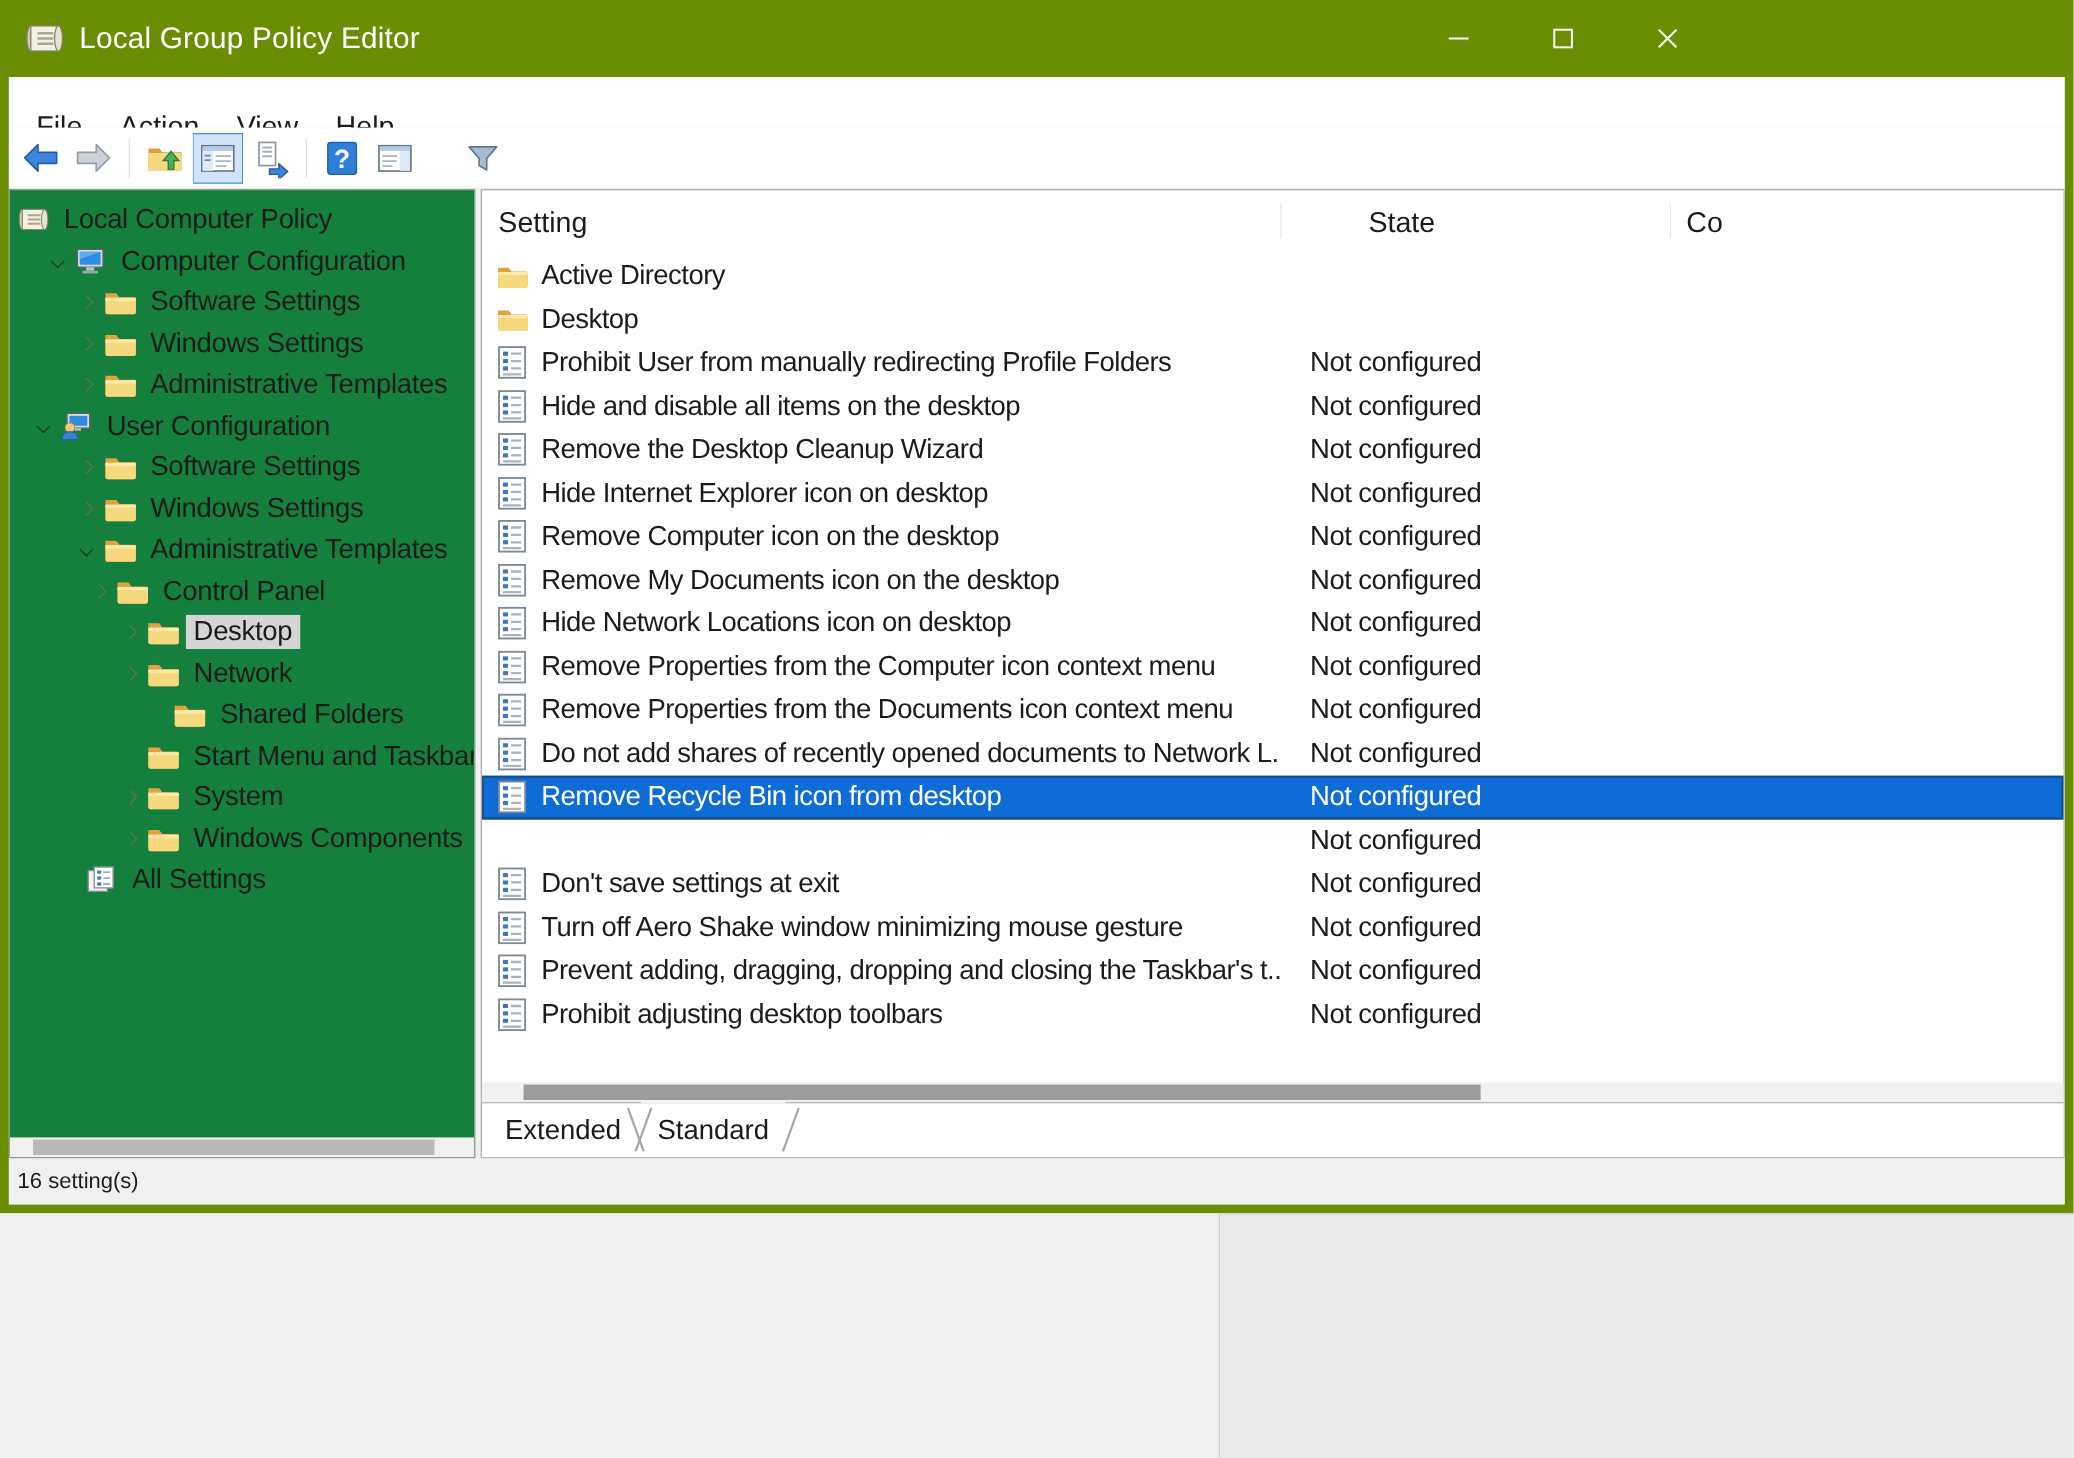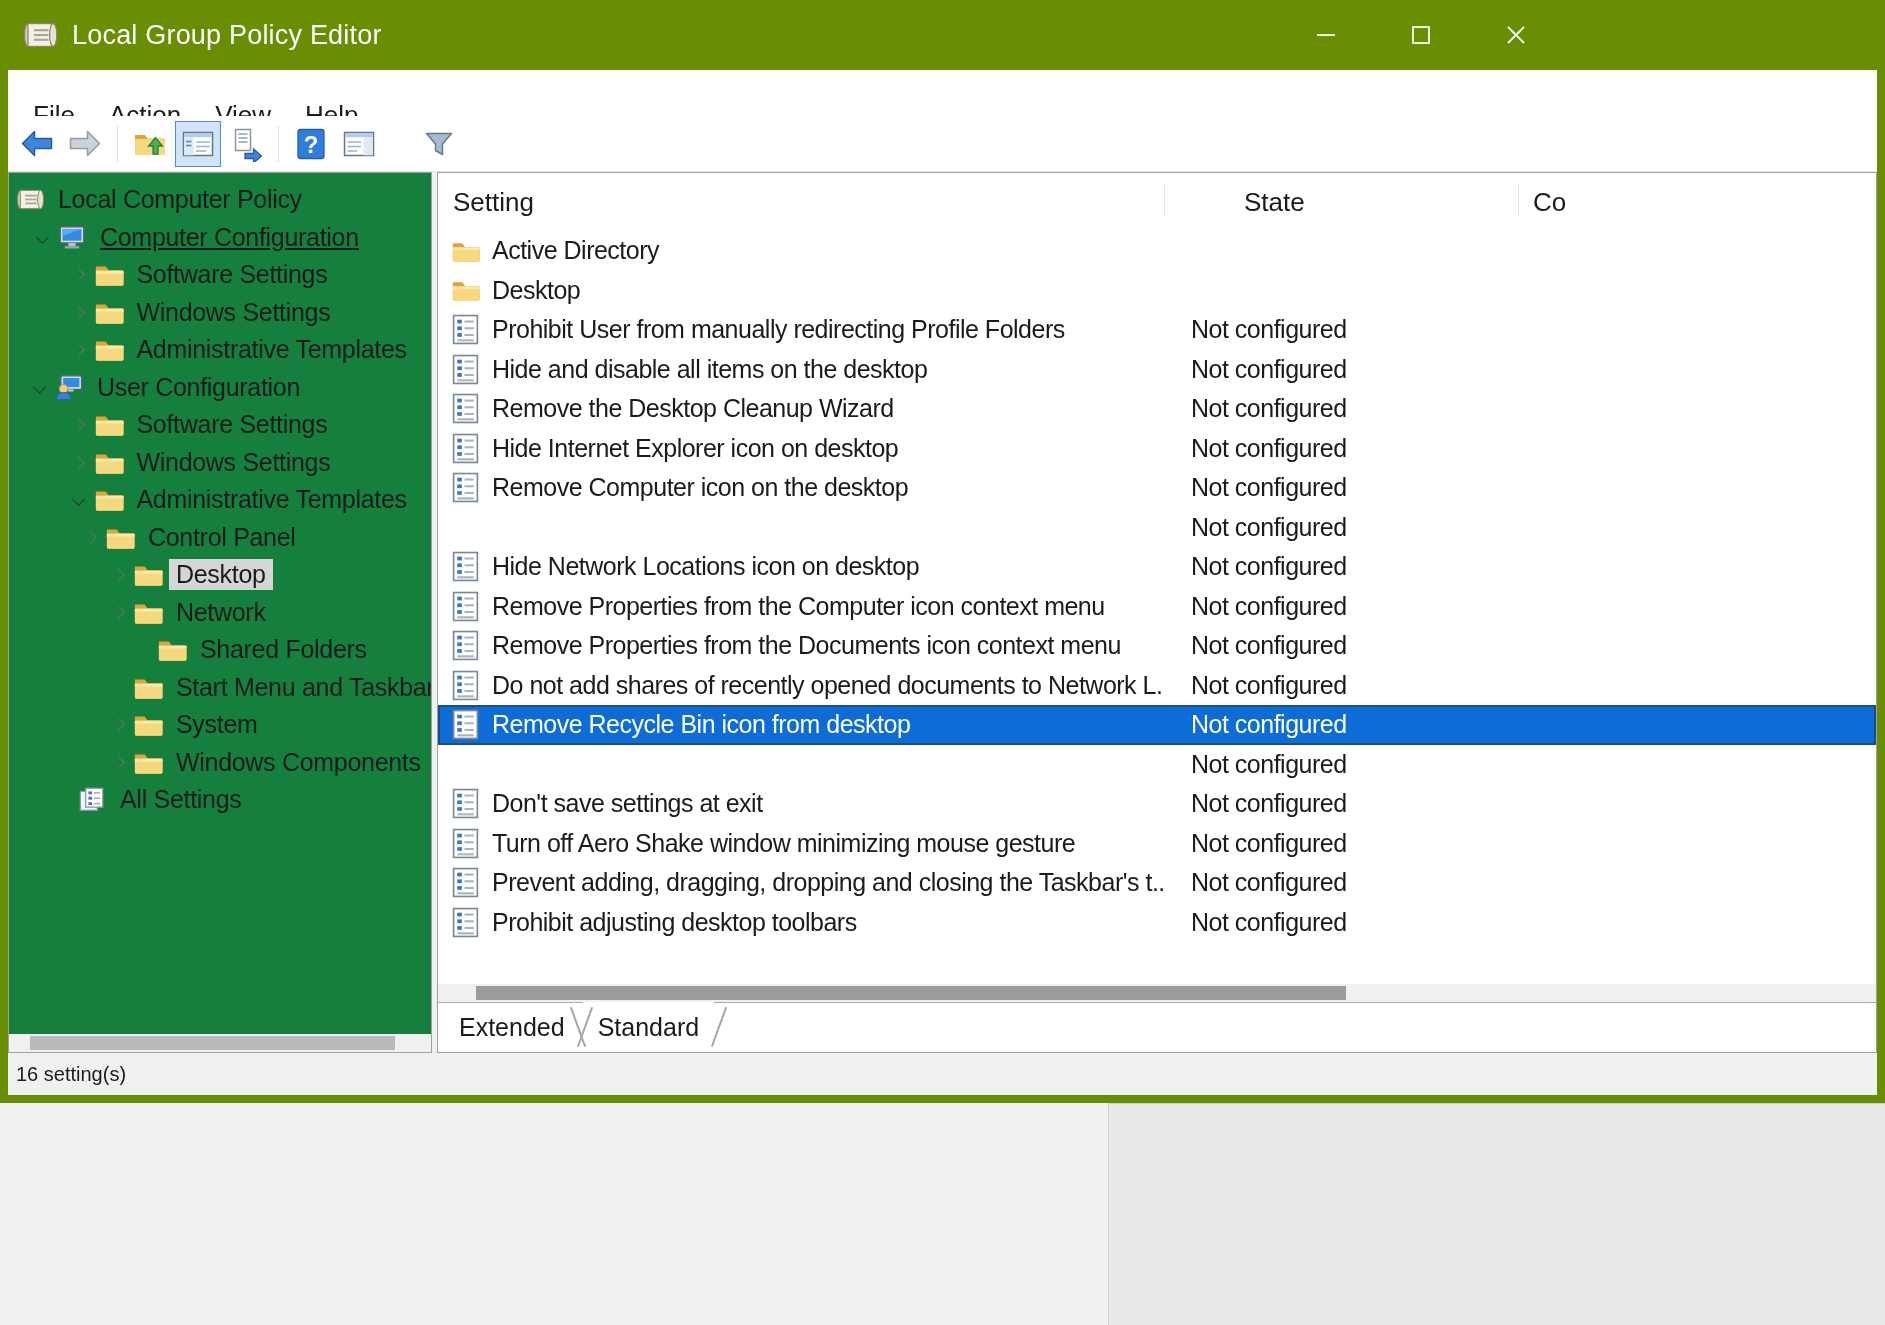--- a/index.html
+++ b/index.html
@@ -225,21 +225,21 @@
                   <ellipse cx="5" cy="14" rx="3" ry="9.5" fill="#cfcab8" stroke="#87836f"></ellipse>
                   <rect x="5" y="4.5" width="21" height="19" fill="#f4f1e4" stroke="#87836f"></rect>
                   <ellipse cx="26" cy="14" rx="3" ry="9.5" fill="#e8e4d3" stroke="#87836f"></ellipse>
                   <line x1="10" y1="10" x2="22" y2="10" stroke="#a9a695" stroke-width="1.8"></line>
                   <line x1="10" y1="14" x2="22" y2="14" stroke="#a9a695" stroke-width="1.8"></line>
                   <line x1="10" y1="18" x2="22" y2="18" stroke="#a9a695" stroke-width="1.8"></line>
                 </svg>
               </span>
               <span class="tree-label">Local Computer Policy</span>
             </div>
-            <div class="tree-row" style="padding-left: 20px; text-decoration: underline;">
+            <div class="tree-row" style="padding-left: 30px;">
               <span class="chevron expanded">
                 <i></i>
               </span>
               <span class="tree-icon">
                 <svg viewBox="0 0 32 30">
                   <rect x="3" y="3" width="26" height="18" rx="1.5" fill="#d6dbe0" stroke="#5a646e" stroke-width="1.5"></rect>
                   <rect x="5.5" y="5.5" width="21" height="13" fill="#2e8de2"></rect>
                   <path d="M5.5 5.5 L26.5 5.5 L5.5 13 Z" fill="#5eaaec"></path>
                   <rect x="12" y="21" width="8" height="3.5" fill="#b9c0c6"></rect>
                   <rect x="8" y="24.5" width="16" height="2.8" rx="1" fill="#97a0a8"></rect>
@@ -568,20 +568,35 @@
                     <rect x="6" y="18.5" width="4.5" height="3.6" fill="#3b76c8"></rect>
                     <line x1="13" y1="20.3" x2="22" y2="20.3" stroke="#a7b3be" stroke-width="2"></line>
                     <line x1="6" y1="25.5" x2="22" y2="25.5" stroke="#a7b3be" stroke-width="2"></line>
                   </svg>
                 </span>
                 <span>Remove Computer icon on the desktop</span>
               </div>
               <div class="cell-state">Not configured</div>
             </div>
             <div class="list-row">
+              <div class="cell-setting">
+                <span class="list-icon">
+                  <svg viewBox="0 0 28 30">
+                    <rect x="2.5" y="1.5" width="23" height="27" fill="#ffffff" stroke="#7c8894" stroke-width="1.6"></rect>
+                    <rect x="6" y="5.5" width="4.5" height="3.6" fill="#3b76c8"></rect>
+                    <line x1="13" y1="7.3" x2="22" y2="7.3" stroke="#a7b3be" stroke-width="2"></line>
+                    <rect x="6" y="12" width="4.5" height="3.6" fill="#3b76c8"></rect>
+                    <line x1="13" y1="13.8" x2="22" y2="13.8" stroke="#a7b3be" stroke-width="2"></line>
+                    <rect x="6" y="18.5" width="4.5" height="3.6" fill="#3b76c8"></rect>
+                    <line x1="13" y1="20.3" x2="22" y2="20.3" stroke="#a7b3be" stroke-width="2"></line>
+                    <line x1="6" y1="25.5" x2="22" y2="25.5" stroke="#a7b3be" stroke-width="2"></line>
+                  </svg>
+                </span>
+                <span>Remove My Documents icon on the desktop</span>
+              </div>
               <div class="cell-state">Not configured</div>
             </div>
             <div class="list-row">
               <div class="cell-setting">
                 <span class="list-icon">
                   <svg viewBox="0 0 28 30">
                     <rect x="2.5" y="1.5" width="23" height="27" fill="#ffffff" stroke="#7c8894" stroke-width="1.6"></rect>
                     <rect x="6" y="5.5" width="4.5" height="3.6" fill="#3b76c8"></rect>
                     <line x1="13" y1="7.3" x2="22" y2="7.3" stroke="#a7b3be" stroke-width="2"></line>
                     <rect x="6" y="12" width="4.5" height="3.6" fill="#3b76c8"></rect>

